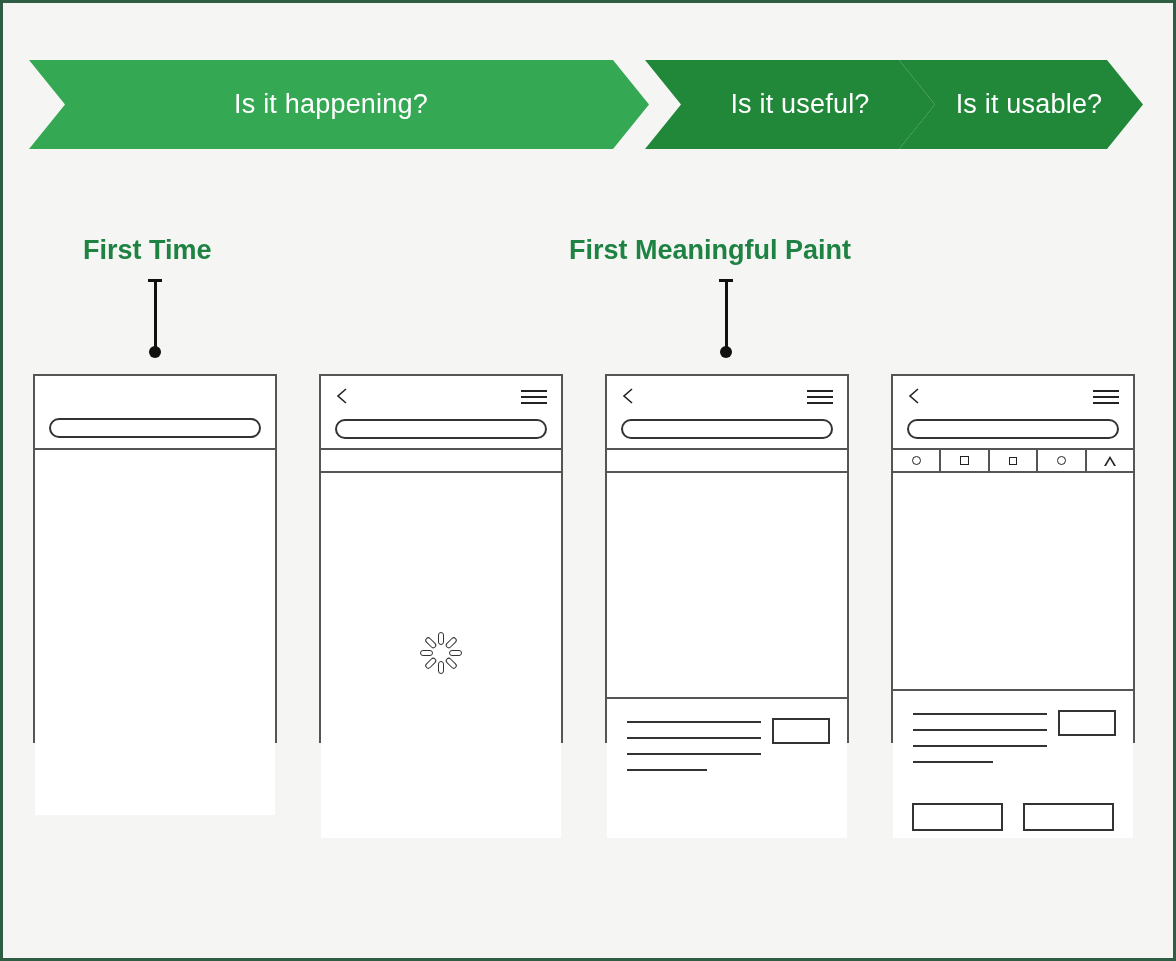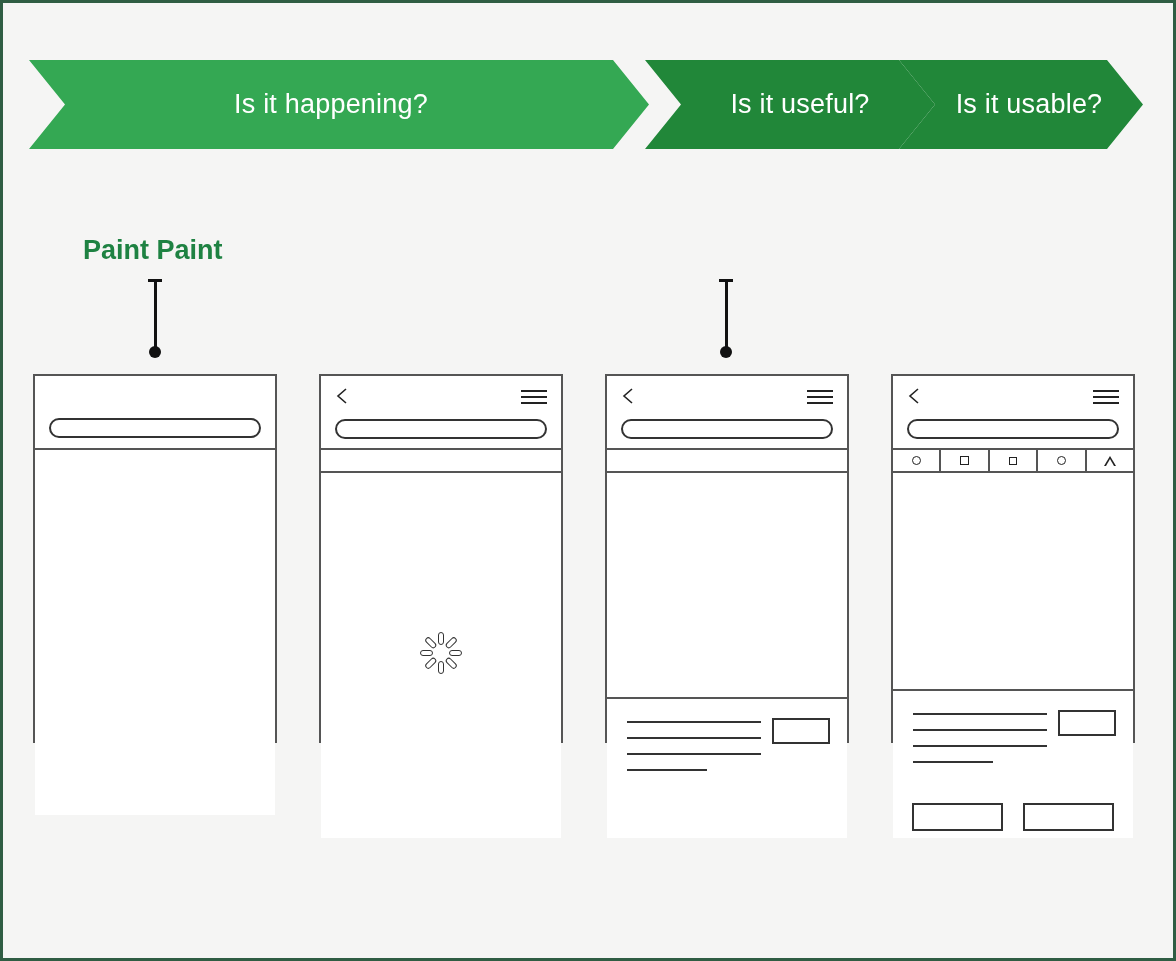--- a/index.html
+++ b/index.html
@@ -318,21 +318,22 @@
       <span class="seg-label">Is it happening?</span>
     </div>
     <div class="seg seg-2">
       <span class="seg-label">Is it useful?</span>
     </div>
     <div class="seg seg-3">
       <span class="seg-label">Is it usable?</span>
     </div>
   </div>
 
-  <div class="metric-label lbl-fp">Paint Paint</div>
+  <div class="metric-label lbl-fp">First Time</div>
+  <div class="metric-label lbl-fmp">First Meaningful Paint</div>
 
   <div class="connector conn-down conn-fp">
     <div class="cap"></div>
     <div class="stem"></div>
     <div class="dot"></div>
   </div>
   <div class="connector conn-down conn-fmp">
     <div class="cap"></div>
     <div class="stem"></div>
     <div class="dot"></div>

